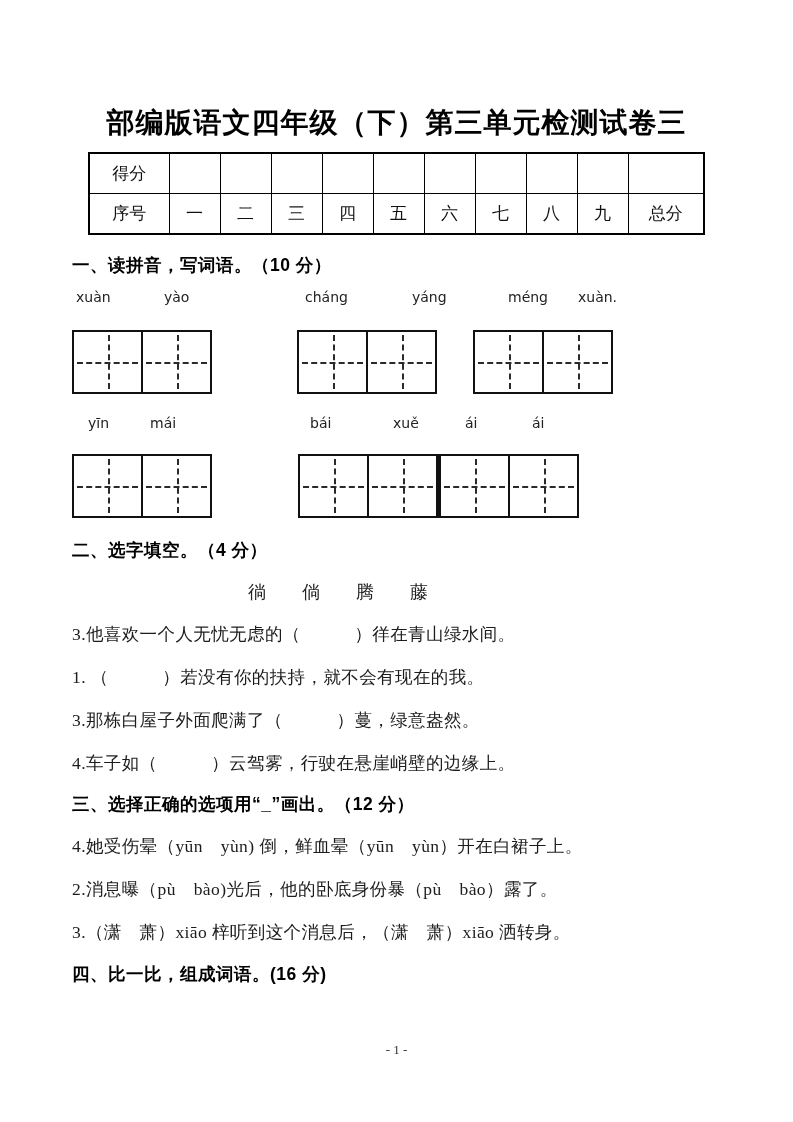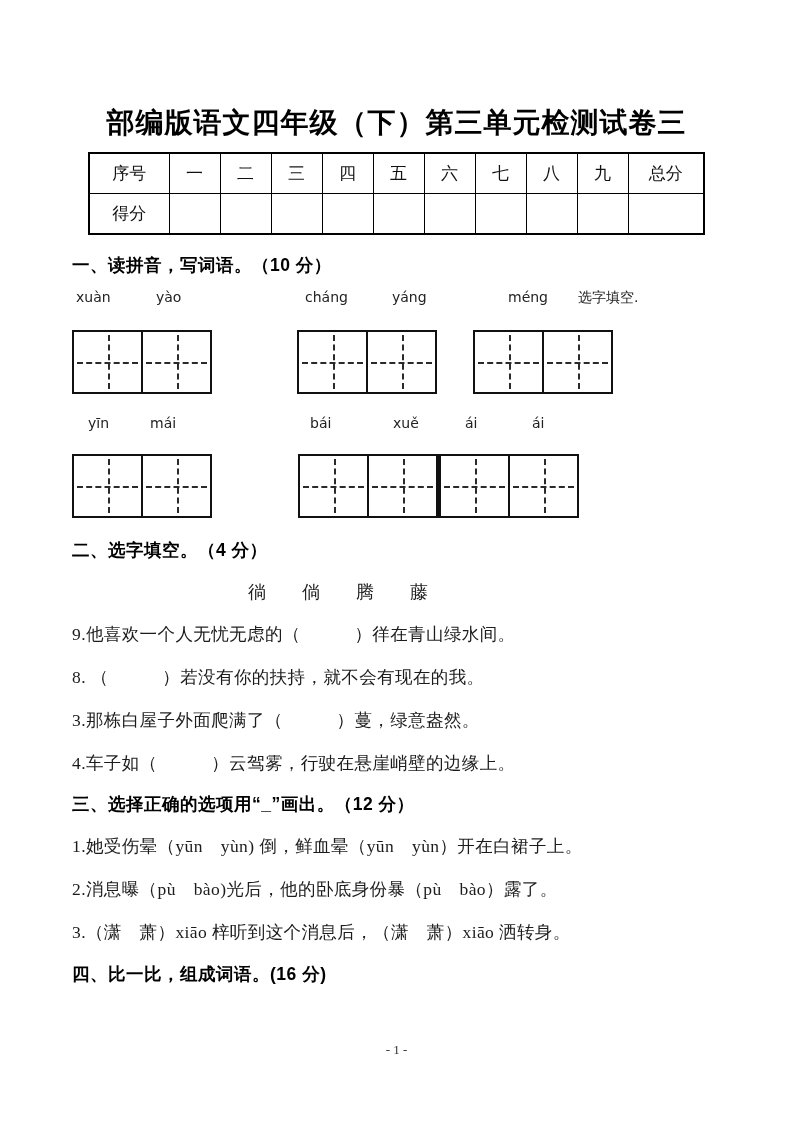--- a/index.html
+++ b/index.html
@@ -139,56 +139,56 @@
         <col style="width: 51px;">
         <col style="width: 51px;">
         <col style="width: 51px;">
         <col style="width: 51px;">
         <col style="width: 51px;">
         <col style="width: 51px;">
         <col style="width: 76px;">
       </colgroup>
     <tbody>
         <tr>
+          <td>得分</td>
+          <td></td>
+          <td></td>
+          <td></td>
+          <td></td>
+          <td></td>
+          <td></td>
+          <td></td>
+          <td></td>
+          <td></td>
+          <td></td>
+        </tr>
+        <tr>
           <td>序号</td>
           <td>一</td>
           <td>二</td>
           <td>三</td>
           <td>四</td>
           <td>五</td>
           <td>六</td>
           <td>七</td>
           <td>八</td>
           <td>九</td>
           <td>总分</td>
         </tr>
-        <tr>
-          <td>得分</td>
-          <td></td>
-          <td></td>
-          <td></td>
-          <td></td>
-          <td></td>
-          <td></td>
-          <td></td>
-          <td></td>
-          <td></td>
-          <td></td>
-        </tr>
       </tbody>
   </table>
 
   <div class="sec-heading h-one">一、读拼音，写词语。（10 分）</div>
   <div class="pinyin-row r1">
       <span style="left: 76px;">xuàn</span>
-      <span style="left: 156px;">yào</span>
+      <span style="left: 164px;">yào</span>
       <span style="left: 305px;">cháng</span>
-      <span style="left: 392px;">yáng</span>
+      <span style="left: 412px;">yáng</span>
       <span style="left: 508px;">méng</span>
-      <span style="left: 578px;">选字填空.</span>
+      <span style="left: 578px;">xuàn.</span>
     </div>
   <div class="grid-row g1">
       <div class="tzg" style="margin-left: 72px;">
         <div class="tzg-cell"></div>
         <div class="tzg-cell"></div>
       </div>
       <div class="tzg" style="margin-left: 85px;">
         <div class="tzg-cell"></div>
         <div class="tzg-cell"></div>
       </div>
@@ -219,29 +219,29 @@
     </div>
 
   <div class="sec-heading h-two">二、选字填空。（4 分）</div>
   <div class="char-bank">
       <span>徜</span>
       <span>倘</span>
       <span>腾</span>
       <span>藤</span>
     </div>
   <div>
-      <p class="sentence first">9.他喜欢一个人无忧无虑的（　　　）徉在青山绿水间。</p>
-      <p class="sentence">8. （　　　）若没有你的扶持，就不会有现在的我。</p>
+      <p class="sentence first">3.他喜欢一个人无忧无虑的（　　　）徉在青山绿水间。</p>
+      <p class="sentence">1. （　　　）若没有你的扶持，就不会有现在的我。</p>
       <p class="sentence">3.那栋白屋子外面爬满了（　　　）蔓，绿意盎然。</p>
       <p class="sentence">4.车子如（　　　）云驾雾，行驶在悬崖峭壁的边缘上。</p>
     </div>
 
   <div class="sec-heading h-three">三、选择正确的选项用“_”画出。（12 分）</div>
   <div>
-      <p class="sentence first">1.她受伤晕（yūn　yùn) 倒，鲜血晕（yūn　yùn）开在白裙子上。</p>
+      <p class="sentence first">4.她受伤晕（yūn　yùn) 倒，鲜血晕（yūn　yùn）开在白裙子上。</p>
       <p class="sentence">2.消息曝（pù　bào)光后，他的卧底身份暴（pù　bào）露了。</p>
       <p class="sentence">3.（潇　萧）xiāo 梓听到这个消息后，（潇　萧）xiāo 洒转身。</p>
     </div>
 
   <div class="sec-heading h-four">四、比一比，组成词语。(16 分)</div>
 
   <div class="footer">- 1 -</div>
 </div>
 
 </body></html>

